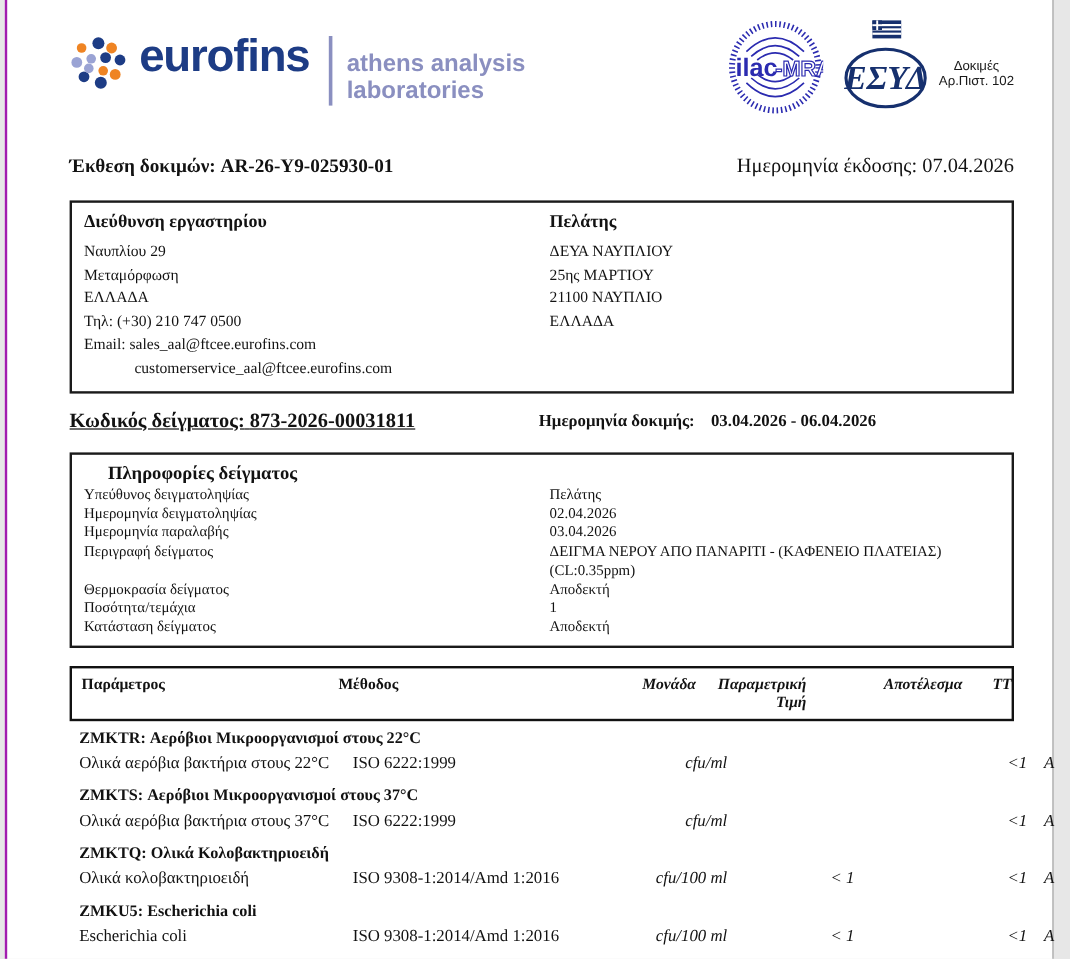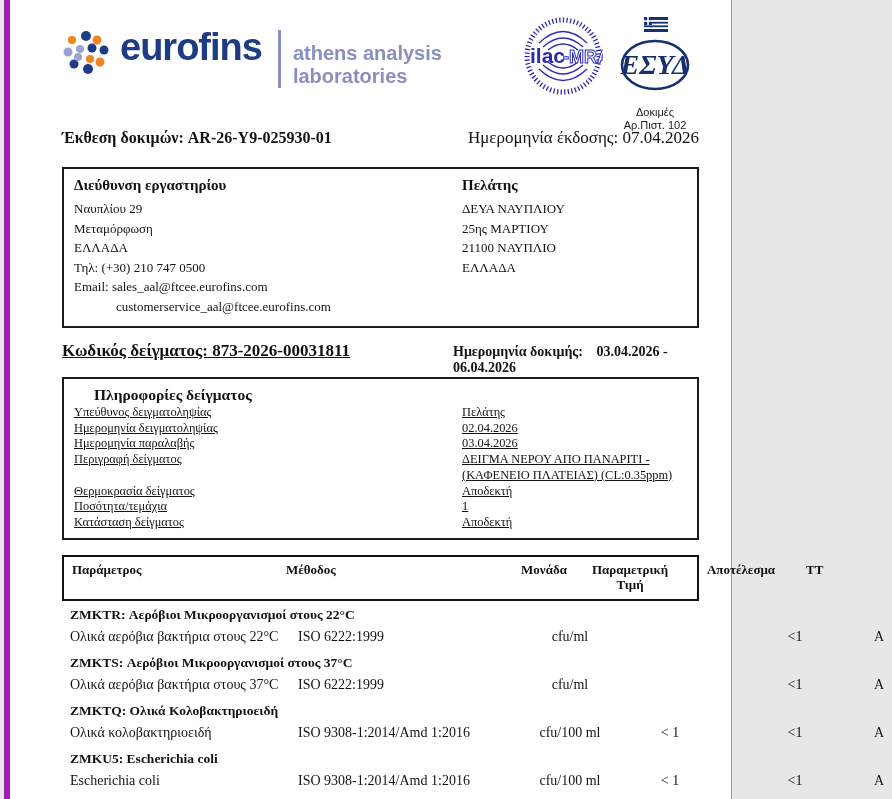--- a/index.html
+++ b/index.html
@@ -5,23 +5,23 @@
   html,body{margin:0;padding:0;}
   body{
     background:#e7e7e7;
     width:892px;height:799px;
     overflow:hidden;
     font-family:"Liberation Serif","DejaVu Serif",serif;
     color:#121212;
   }
   .page{
     position:absolute;left:4px;top:0;
-    width:728px;height:799px;
+    width:874px;height:799px;
     background:#ffffff;
-    border-left:6px solid #a21caf;
+    border-left:2px solid #a21caf;
     border-right:1px solid #9a9a9a;
     box-sizing:border-box;
   }
   .content{margin:0 32px 0 52px;position:relative;}
 
   
   .header{display:flex;justify-content:space-between;padding-top:16px;height:104px;}
   .brand{display:flex;align-items:flex-start;padding-top:8px;}
   .brand-dots{margin-top:4px;}
   .brand-name{
@@ -29,21 +29,21 @@
     font-weight:bold;font-size:38px;line-height:46px;
     color:#1d3c85;letter-spacing:-1px;margin-left:6px;
   }
   .brand-vbar{width:3px;height:58px;background:#8a8fc0;margin:6px 12px 0 16px;}
   .brand-sub{
     font-family:"Liberation Sans","DejaVu Sans",sans-serif;
     font-weight:bold;font-size:20px;line-height:23px;
     color:#8a8fc0;padding-top:18px;
   }
   .accred{display:flex;align-items:flex-start;gap:8px;padding-top:0;}
-  .esyd-block{display:flex;flex-direction:column;align-items:center;}
+  .esyd-block{display:flex;flex-direction:row;align-items:center;}
   .esyd-caption{
     font-family:"Liberation Sans","DejaVu Sans",sans-serif;
     font-size:11px;line-height:13px;color:#1a1a1a;text-align:center;margin-top:2px;
   }
 
   
   .title-row{display:flex;justify-content:space-between;align-items:baseline;margin-top:8px;}
   .report-title{font-weight:bold;font-size:16px;}
   .issue-date{font-weight:normal;font-size:17px;}
 
@@ -56,30 +56,30 @@
 
   
   .code-row{position:relative;margin-top:13px;height:22px;text-decoration:underline;}
   .sample-code{font-weight:bold;font-size:17px;}
   .test-date{position:absolute;left:391px;top:3px;font-weight:bold;font-size:14px;}
   .test-date .lbl{margin-right:10px;}
 
   
   .info-box{padding:5px 10px 7px 10px;margin-top:14px;}
   .info-heading{font-weight:bold;font-size:15.5px;line-height:21px;margin-left:20px;}
-  .info-row{display:grid;grid-template-columns:388px 1fr;font-size:12.4px;line-height:15.7px;text-decoration:underline;}
+  .info-row{display:grid;grid-template-columns:388px 1fr;font-size:12.4px;line-height:15.7px;}
 
   
   .tbl-header{
     margin-top:15px;border:2px solid #111;box-sizing:border-box;
     display:grid;grid-template-columns:222px 218px 80px 92px 130px 1fr;
     padding:5px 0 7px 0;font-weight:bold;font-size:13px;line-height:15px;
   }
   .tbl-header .c1{padding-left:8px;}
-  .cc{text-align:center;}
+  .cc{text-align:right;font-style:italic;}
   .tbl-body{border-bottom:3px solid #111;padding-bottom:6px;}
   .sec-title{font-weight:bold;font-size:13.5px;padding:6px 0 2px 8px;}
   .data-row{
     display:grid;grid-template-columns:222px 218px 80px 92px 130px 1fr;
     font-size:14px;padding:4px 0 4px 0;gap:14px;
   }
   .data-row .c1{padding-left:8px;}
 </style>
 </head>
 <body>

